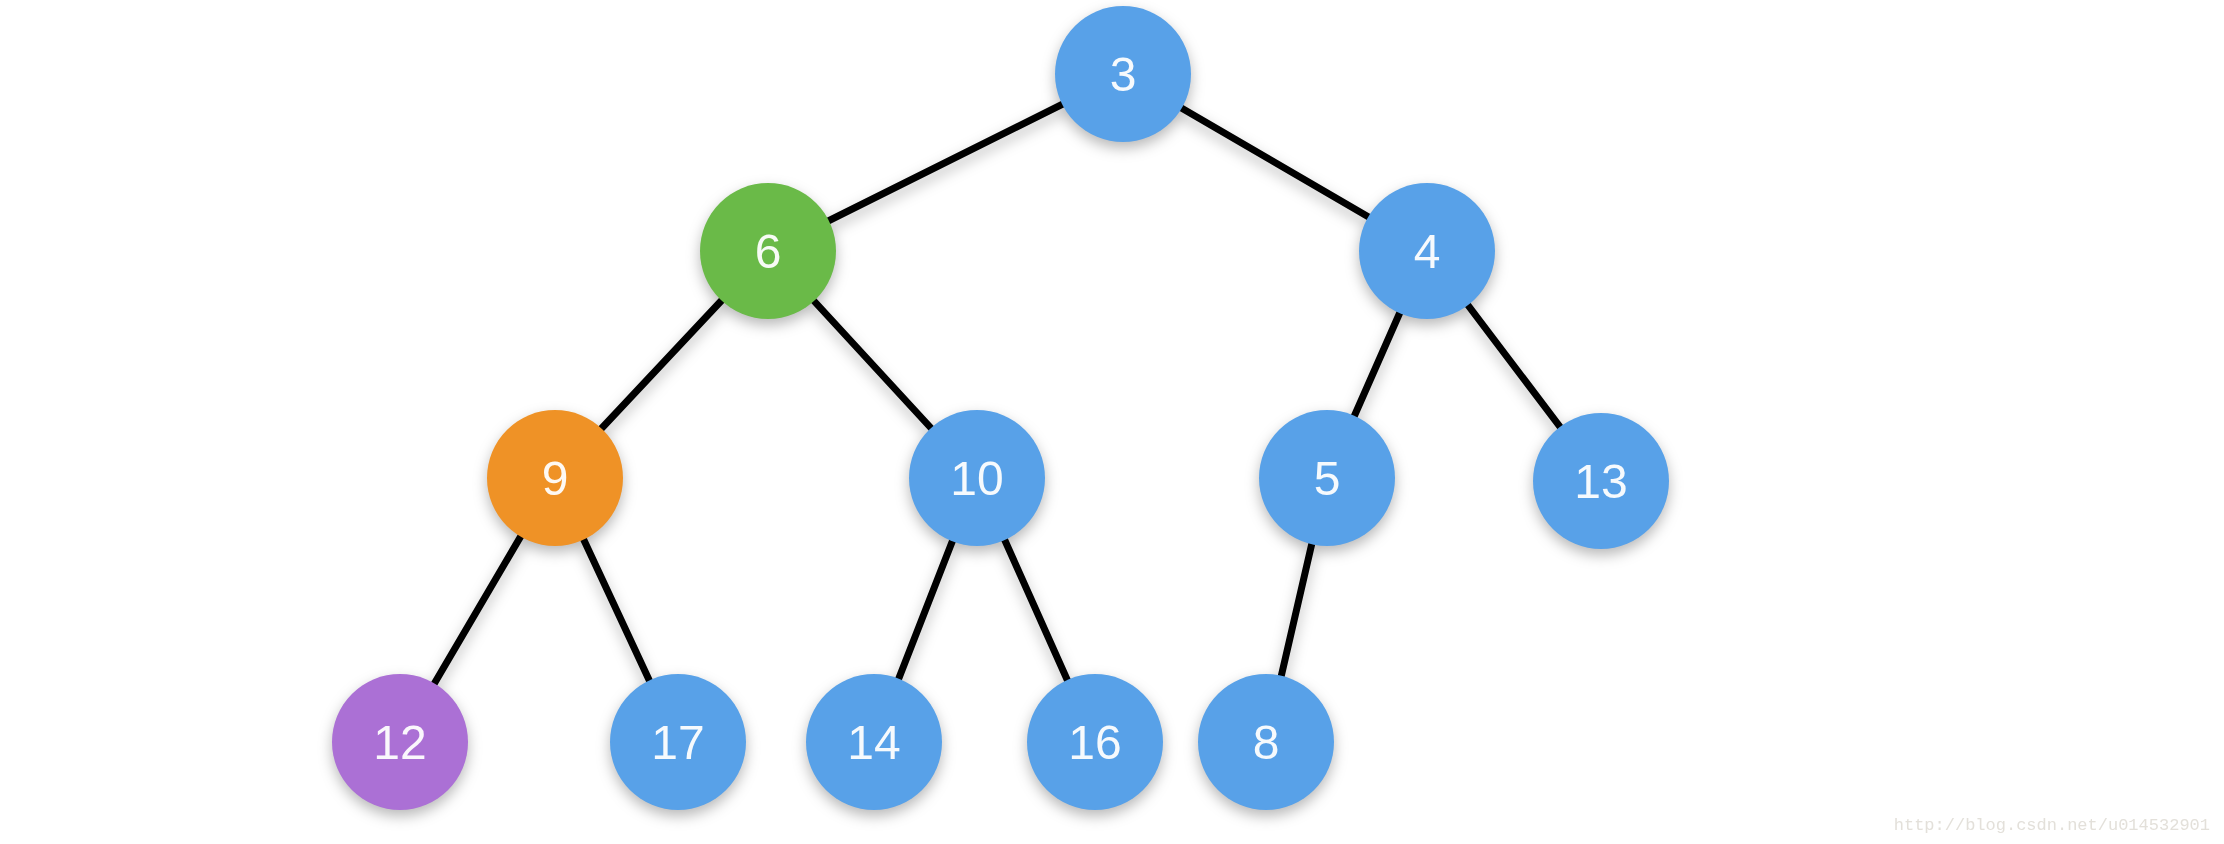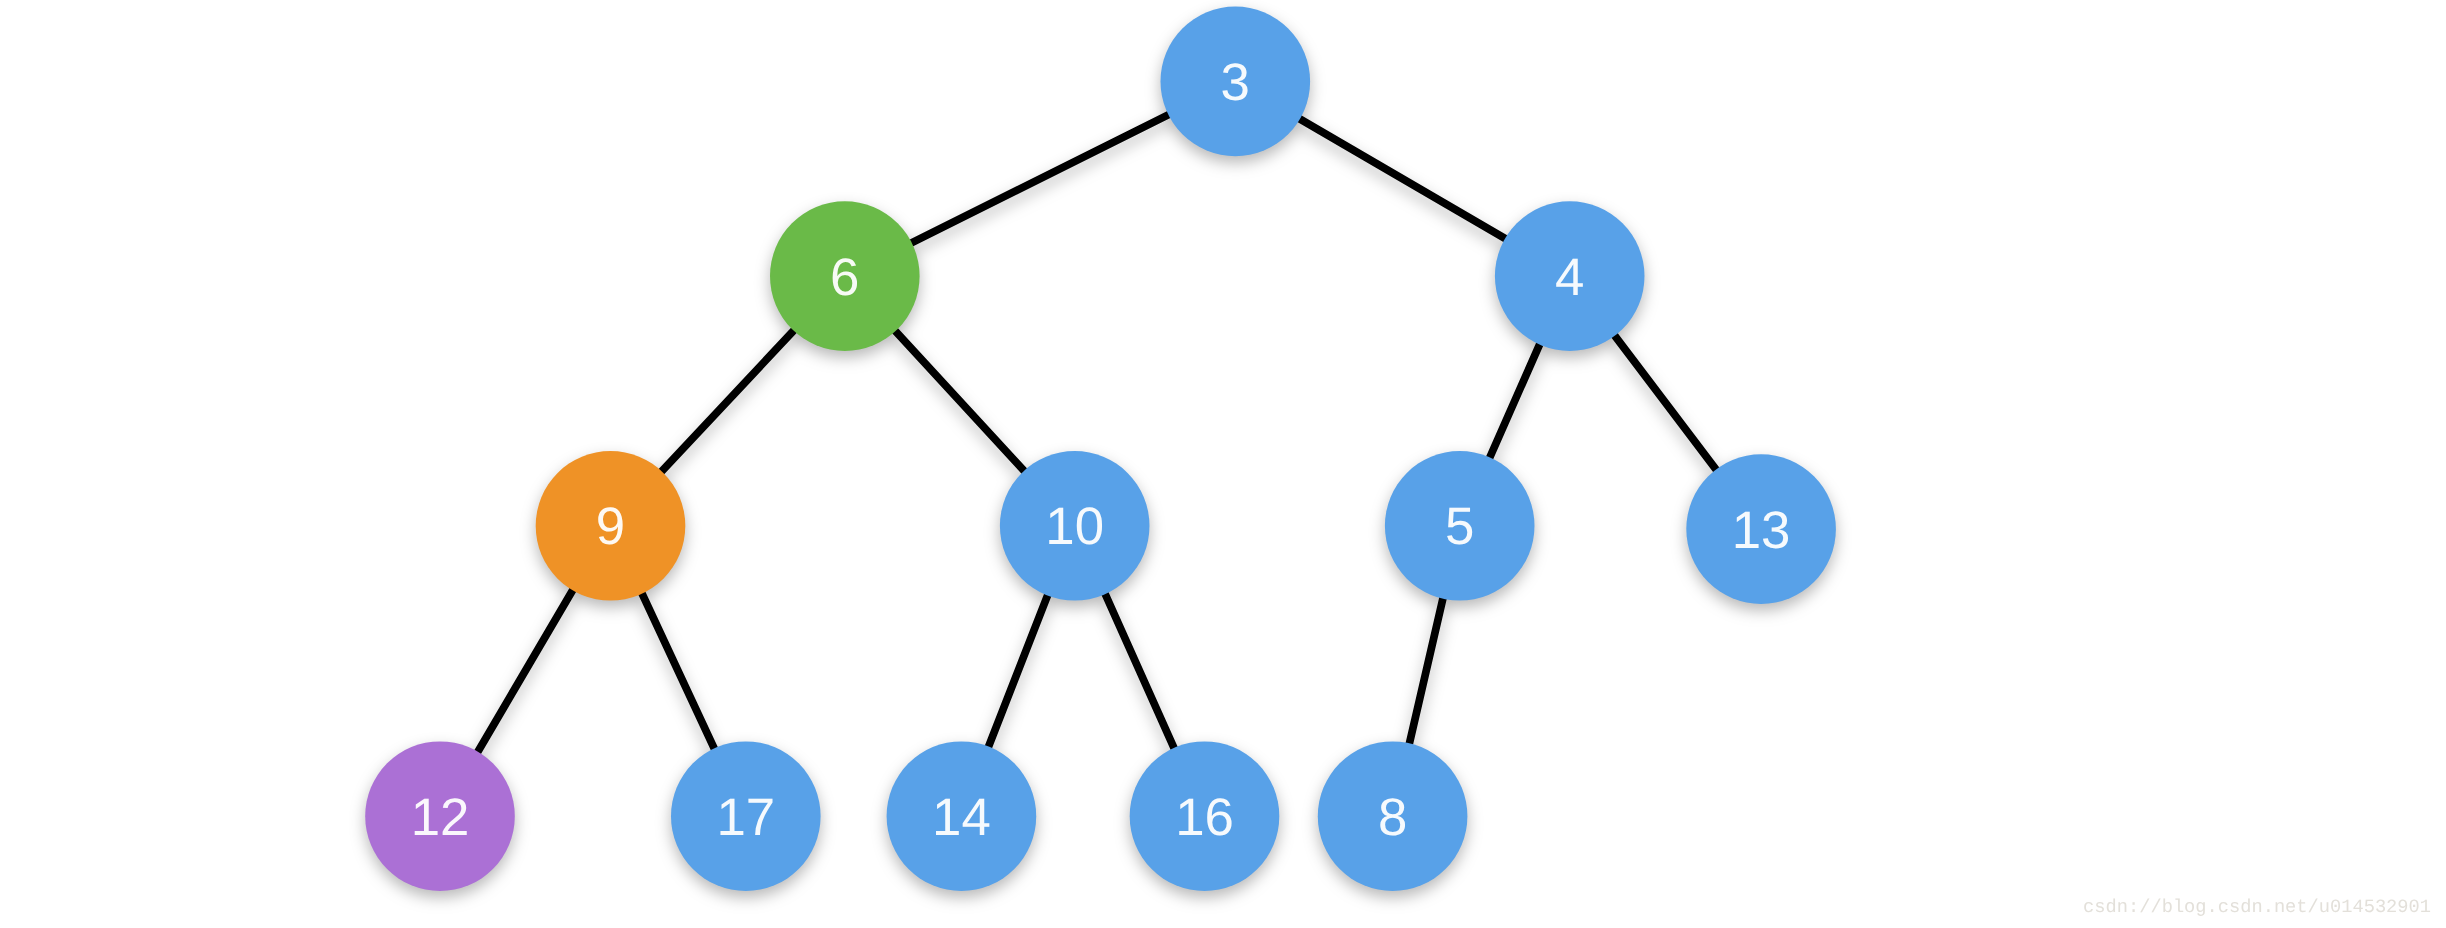--- a/index.html
+++ b/index.html
@@ -96,14 +96,14 @@
       </g>
       <g>
         <circle cx="1095" cy="742" r="68" fill="#58a1e8"></circle>
         <text x="1095" y="742" dy="0.35em" text-anchor="middle" fill="#ffffff" font-size="48">16</text>
       </g>
       <g>
         <circle cx="1266" cy="742" r="68" fill="#58a1e8"></circle>
         <text x="1266" y="742" dy="0.35em" text-anchor="middle" fill="#ffffff" font-size="48">8</text>
       </g>
     </svg>
-  <div class="watermark" style="color: rgb(227, 224, 218);">csdn://blog.csdn.net/u014532901</div>
+  <div class="watermark" style="color: rgb(227, 224, 218);">http://blog.csdn.net/u014532901</div>
 </div>
 
 </body></html>

